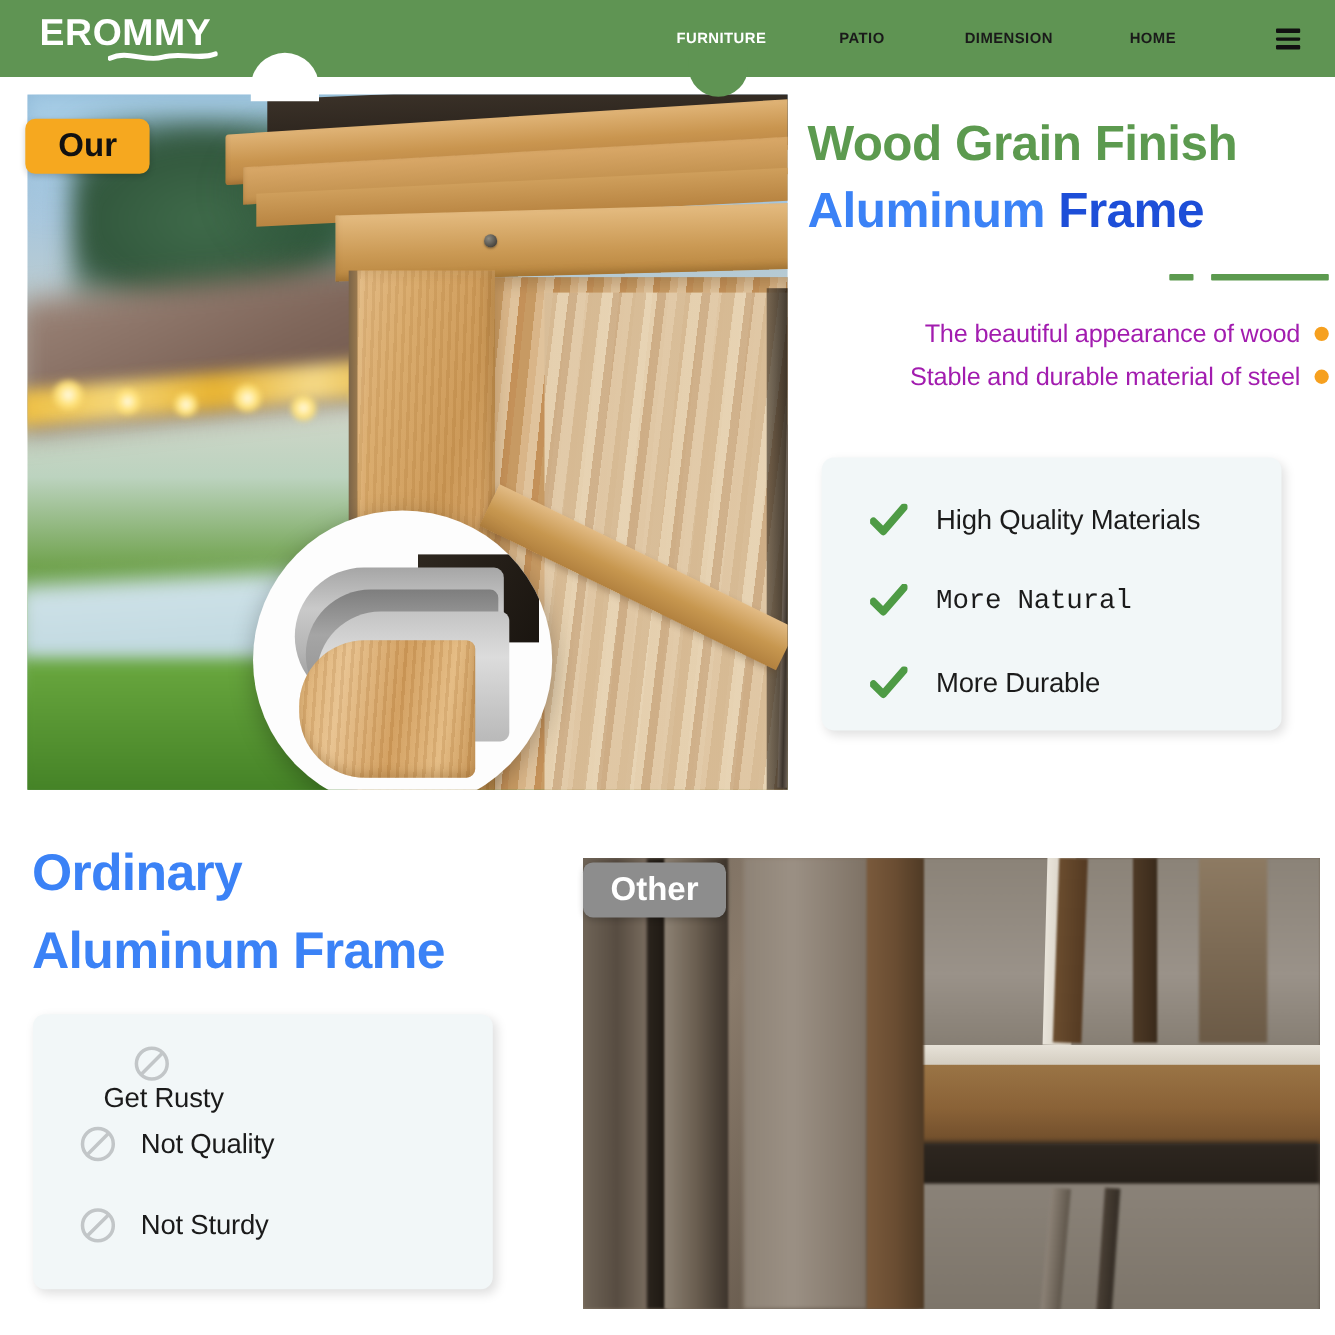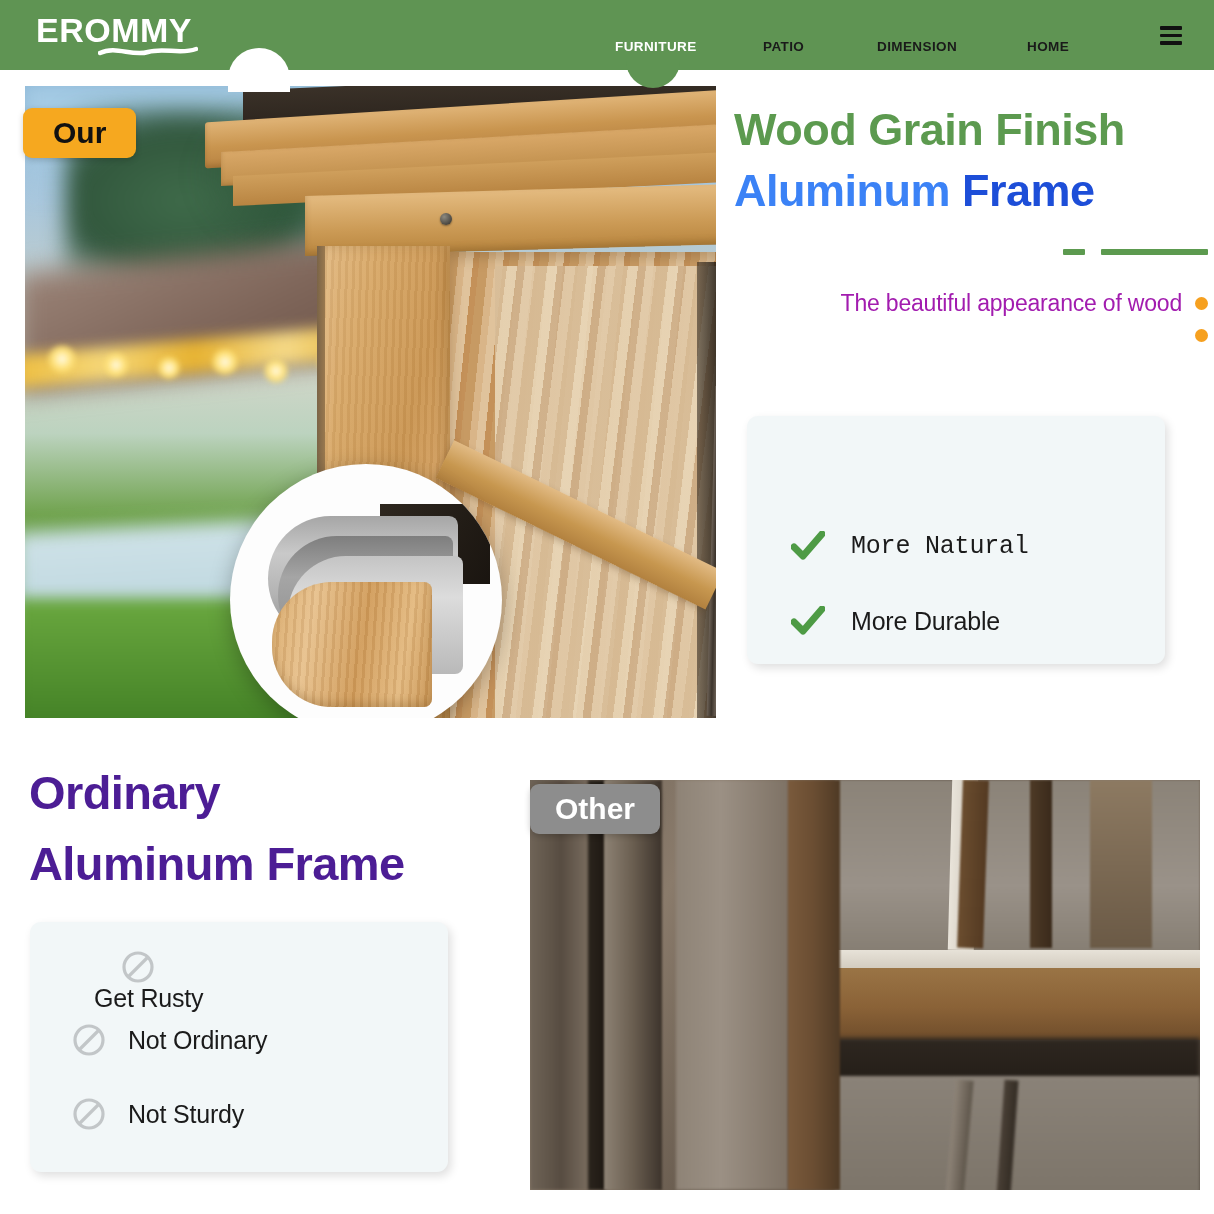--- a/index.html
+++ b/index.html
@@ -23,21 +23,21 @@
   .logo-text {
     font-size:34px; font-weight:bold; color:#ffffff;
     letter-spacing:0.5px; line-height:38px; font-family:"Liberation Sans", sans-serif;
   }
   .logo-swoosh {
     position:absolute; left:62px; top:33px; width:100px; height:14px;
     overflow:hidden;
   }
   .logo-swoosh svg { display:block; }
 
-  .nav { position:absolute; left:600px; top:12px; width:560px; height:54px; }
+  .nav { position:absolute; left:600px; top:0; width:560px; height:54px; }
   .nav-item {
     position:absolute; top:27px;
     font-size:13.5px; font-weight:bold; letter-spacing:0.4px;
     color:#1a1a1a; white-space:nowrap;
   }
   .nav-item.active { color:#ffffff; }
   .nav-0 { left:15px; }
   .nav-1 { left:163px; }
   .nav-2 { left:277px; }
   .nav-3 { left:427px; }
@@ -291,21 +291,21 @@
   .check-icon { width:34px; height:30px; flex:0 0 auto; }
   .feat-text {
     font-size:25px; color:#1b1b1b; margin-left:26px; letter-spacing:-0.2px;
   }
 
   
   .ord-head {
     position:absolute; left:29px; top:757px; width:520px;
   }
   .ord-line {
-    font-size:47px; font-weight:bold; color:#4c1d95;
+    font-size:47px; font-weight:bold; color:#3b82f6;
     line-height:71px; letter-spacing:-0.6px; white-space:nowrap;
   }
   .card-neg {
     position:absolute; left:30px; top:922px; width:418px; height:250px;
     background:#f2f7f8; border-radius:11px;
     box-shadow:3px 4px 10px rgba(0,0,0,.13);
   }
   .neg-row {
     position:absolute; left:42px; display:flex; align-items:center;
   }
@@ -495,25 +495,34 @@
     <div class="dash"></div>
     <div class="line"></div>
   </div>
 
   <div class="subbullets">
     <div class="sb-row">
       <div class="sb-text">The beautiful appearance of wood</div>
       <div class="sb-dot"></div>
     </div>
     <div class="sb-row">
+      <div class="sb-text">Stable and durable material of steel</div>
       <div class="sb-dot"></div>
     </div>
   </div>
 
   <div class="card-pos">
+    <div class="feat-row feat-0">
+      <span class="check-icon">
+        <svg width="34" height="30" viewBox="0 0 34 30">
+          <path d="M3 16 L12 25 L31 3" stroke="#4e9b45" stroke-width="7" fill="none" stroke-linecap="round" stroke-linejoin="round"></path>
+        </svg>
+      </span>
+      <span class="feat-text">High Quality Materials</span>
+    </div>
     <div class="feat-row feat-1">
       <span class="check-icon">
         <svg width="34" height="30" viewBox="0 0 34 30">
           <path d="M3 16 L12 25 L31 3" stroke="#4e9b45" stroke-width="7" fill="none" stroke-linecap="round" stroke-linejoin="round"></path>
         </svg>
       </span>
       <span class="feat-text">More Natural</span>
     </div>
     <div class="feat-row feat-2">
       <span class="check-icon">
@@ -540,21 +549,21 @@
       </span>
       <span class="neg-text">Get Rusty</span>
     </div>
     <div class="neg-row neg-1">
       <span class="ban-icon">
         <svg width="34" height="34" viewBox="0 0 34 34">
           <circle cx="17" cy="17" r="14" stroke="#c2c6c8" stroke-width="3.2" fill="none"></circle>
           <line x1="7.5" y1="26.5" x2="26.5" y2="7.5" stroke="#c2c6c8" stroke-width="3.2" stroke-linecap="round"></line>
         </svg>
       </span>
-      <span class="neg-text">Not Ordinary</span>
+      <span class="neg-text">Not Quality</span>
     </div>
     <div class="neg-row neg-2">
       <span class="ban-icon">
         <svg width="34" height="34" viewBox="0 0 34 34">
           <circle cx="17" cy="17" r="14" stroke="#c2c6c8" stroke-width="3.2" fill="none"></circle>
           <line x1="7.5" y1="26.5" x2="26.5" y2="7.5" stroke="#c2c6c8" stroke-width="3.2" stroke-linecap="round"></line>
         </svg>
       </span>
       <span class="neg-text">Not Sturdy</span>
     </div>

